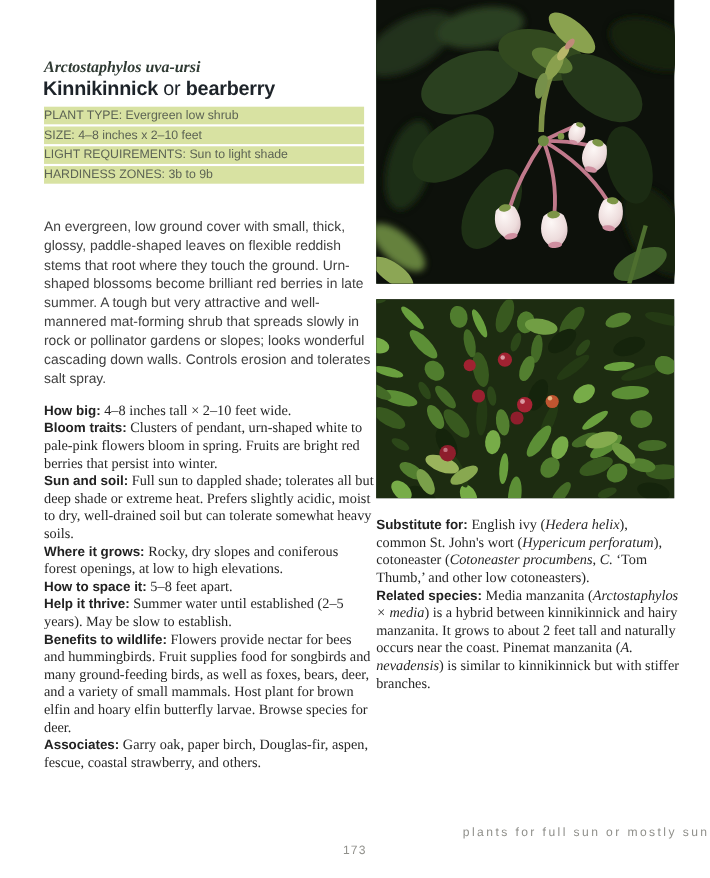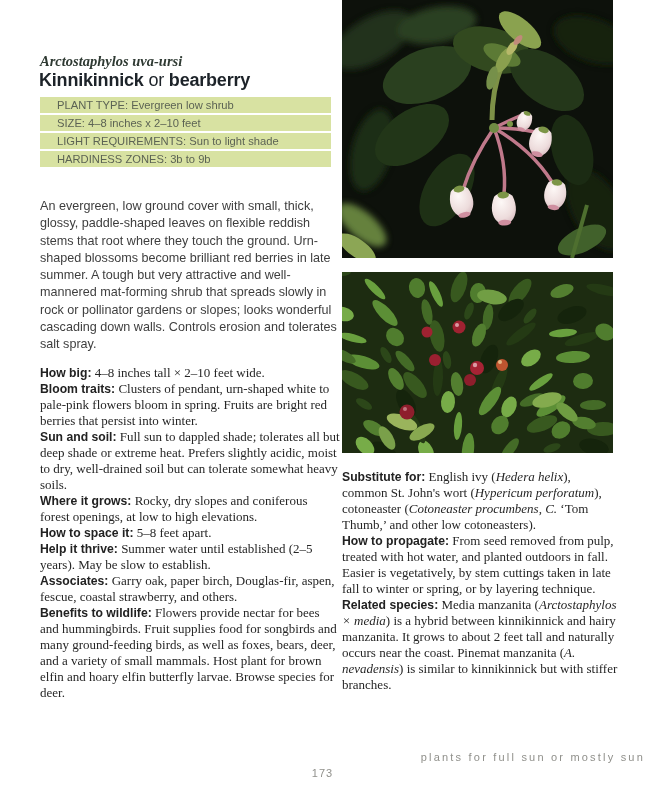--- a/index.html
+++ b/index.html
@@ -10,21 +10,21 @@
   .species { position:absolute; left:40px; top:53px; width:300px;
              font-family:"Liberation Serif", serif; font-style:italic;
              font-size:14.5px; color:#2f3a33;font-weight:bold; }
   .common-name { position:absolute; left:39px; top:70px; width:310px;
                  font-family:"Liberation Sans", sans-serif; font-weight:700;
                  font-size:18px; color:#1d2329; letter-spacing:-0.2px; }
   .common-name .mid { font-weight:400; }
 
   .info-table { position:absolute; left:40px; top:97px; width:291px; }
   .info-row { height:16px; margin-bottom:2px; background:#d8e2a2; color:#5c6354;
-              font-size:11.2px; display:flex; align-items:center; padding-left:17px; }
+              font-size:11.2px; display:flex; align-items:center; }
 
   .intro { position:absolute; left:40px; top:198px; width:298px;
            font-size:12.6px; line-height:17.3px; color:#3e3e3e; }
 
   .entries { font-family:"Liberation Serif", serif; font-size:13px; line-height:16px; color:#262626; }
   .left-entries  { position:absolute; left:40px;  top:365px; width:300px; }
   .right-entries { position:absolute; left:342px; top:469px; width:276px; }
   .entry { margin:0; }
   .run-b { font-weight:400; }
   .run-i { font-style:italic; }
@@ -58,22 +58,22 @@
 
   <p class="intro">An evergreen, low ground cover with small, thick, glossy, paddle-shaped leaves on flexible reddish stems that root where they touch the ground. Urn-shaped blossoms become brilliant red berries in late summer. A tough but very attractive and well-mannered mat-forming shrub that spreads slowly in rock or pollinator gardens or slopes; looks wonderful cascading down walls. Controls erosion and tolerates salt spray.</p>
 
   <div class="entries left-entries">
       <p class="entry"><span class="run-b run-sans">How big:</span><span> 4–8 inches tall × 2–10 feet wide.</span></p>
       <p class="entry"><span class="run-b run-sans">Bloom traits:</span><span> Clusters of pendant, urn-shaped white to pale-pink flowers bloom in spring. Fruits are bright red berries that persist into winter.</span></p>
       <p class="entry"><span class="run-b run-sans">Sun and soil:</span><span> Full sun to dappled shade; tolerates all but deep shade or extreme heat. Prefers slightly acidic, moist to dry, well-drained soil but can tolerate somewhat heavy soils.</span></p>
       <p class="entry"><span class="run-b run-sans">Where it grows:</span><span> Rocky, dry slopes and coniferous forest openings, at low to high elevations.</span></p>
       <p class="entry"><span class="run-b run-sans">How to space it:</span><span> 5–8 feet apart.</span></p>
       <p class="entry"><span class="run-b run-sans">Help it thrive:</span><span> Summer water until established (2–5 years). May be slow to establish.</span></p>
+      <p class="entry"><span class="run-b run-sans">Benefits to wildlife:</span><span> Flowers provide nectar for bees and hummingbirds. Fruit supplies food for songbirds and many ground-feeding birds, as well as foxes, bears, deer, and a variety of small mammals. Host plant for brown elfin and hoary elfin butterfly larvae. Browse species for deer.</span></p>
       <p class="entry"><span class="run-b run-sans">Associates:</span><span> Garry oak, paper birch, Douglas-fir, aspen, fescue, coastal strawberry, and others.</span></p>
-      <p class="entry"><span class="run-b run-sans">Benefits to wildlife:</span><span> Flowers provide nectar for bees and hummingbirds. Fruit supplies food for songbirds and many ground-feeding birds, as well as foxes, bears, deer, and a variety of small mammals. Host plant for brown elfin and hoary elfin butterfly larvae. Browse species for deer.</span></p>
     </div>
 
   <div id="photo1" class="photo">
     <svg width="271" height="258" viewBox="0 0 271 258" xmlns="http://www.w3.org/2000/svg">
       <defs>
         <radialGradient id="fg" cx="40%" cy="30%" r="80%">
           <stop offset="0" stop-color="#fdf8f6"></stop>
           <stop offset="0.65" stop-color="#eddcdc"></stop>
           <stop offset="1" stop-color="#d6b8bd"></stop>
         </radialGradient>
@@ -233,20 +233,19 @@
         <circle cx="115" cy="53" r="2" fill="#e8b8bf" opacity="0.8"></circle>
         <circle cx="133" cy="93" r="2.2" fill="#e8b8bf" opacity="0.8"></circle>
         <circle cx="158" cy="90" r="2" fill="#f0cf9a" opacity="0.8"></circle>
         <circle cx="63" cy="137" r="2" fill="#d898a2" opacity="0.7"></circle>
       </g>
     </svg>
   </div>
 
   <div class="entries right-entries">
       <p class="entry"><span class="run-b run-sans">Substitute for:</span><span> English ivy (</span><span class="run-i">Hedera helix</span><span>), common St. John's wort (</span><span class="run-i">Hypericum perforatum</span><span>), cotoneaster (</span><span class="run-i">Cotoneaster procumbens</span><span>, </span><span class="run-i">C.</span><span> ‘Tom Thumb,’ and other low cotoneasters).</span></p>
-      <p class="entry"><span class="run-b run-sans">How to propagate:</span><span> From seed removed from pulp, treated with hot water, and planted outdoors in fall. Easier is vegetatively, by stem cuttings taken in late fall to winter or spring, or by layering technique.</span></p>
       <p class="entry"><span class="run-b run-sans">Related species:</span><span> </span><span class="run-b">Media manzanita</span><span> (</span><span class="run-i">Arctostaphylos × media</span><span>) is a hybrid between kinnikinnick and hairy manzanita. It grows to about 2 feet tall and naturally occurs near the coast. </span><span class="run-b">Pinemat manzanita</span><span> (</span><span class="run-i">A. nevadensis</span><span>) is similar to kinnikinnick but with stiffer branches.</span></p>
     </div>
 
   <div class="running-head">plants for full sun or mostly sun</div>
   <div class="page-number">173</div>
 
 </div>
 
 </body></html>

